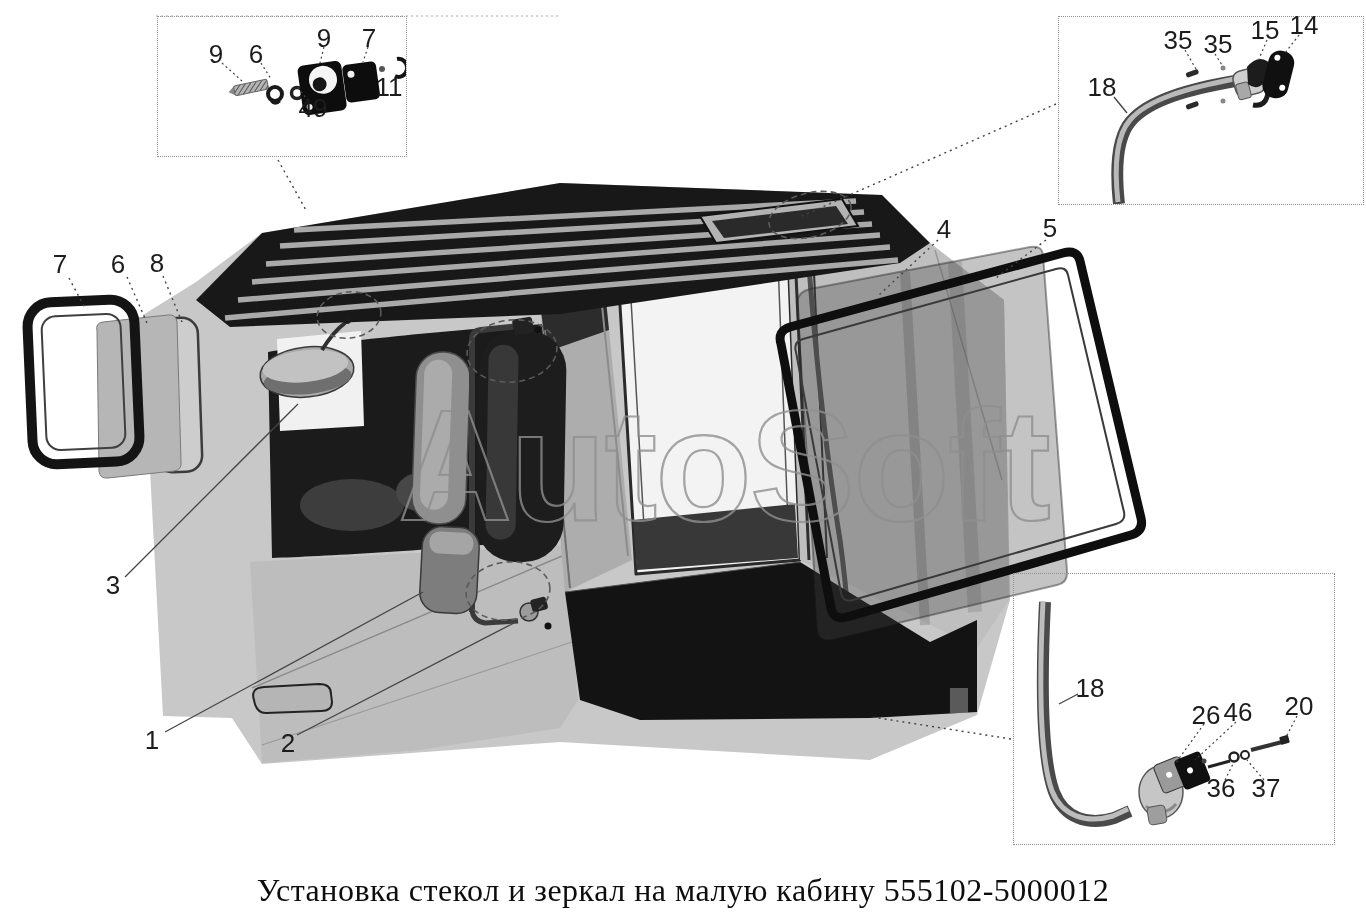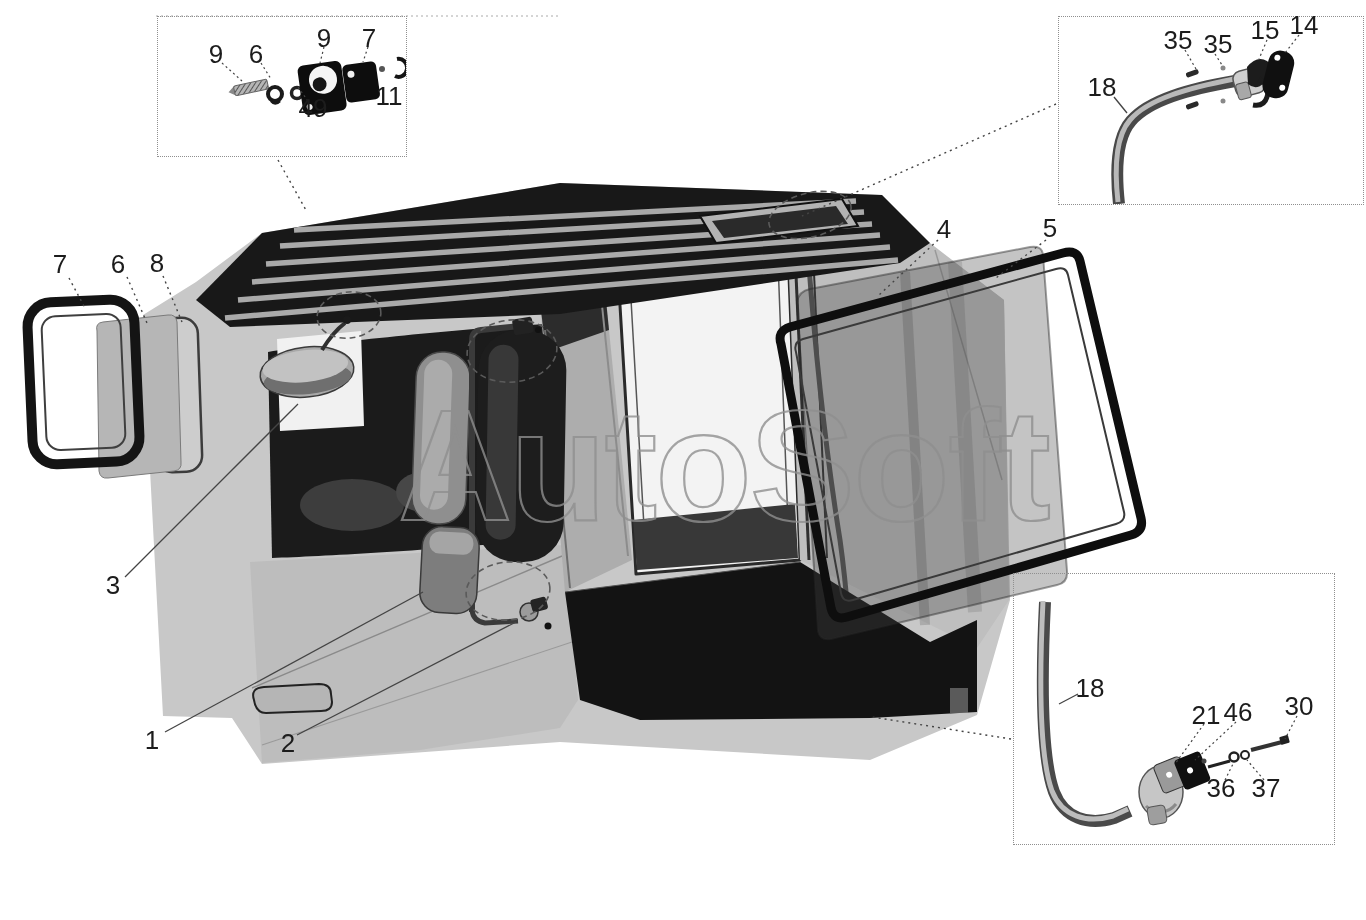--- a/index.html
+++ b/index.html
@@ -210,21 +210,21 @@
         <path d="M 166,30 L 162,46"></path>
         <path d="M 210,30 L 205,45"></path>
         <path d="M 150,84 L 140,70"></path>
       </g>
     </svg>
     <span class="callout" style="left:58px;top:37px">9</span>
     <span class="callout" style="left:98px;top:37px">6</span>
     <span class="callout" style="left:166px;top:21px">9</span>
     <span class="callout" style="left:211px;top:21px">7</span>
     <span class="callout" style="left:155px;top:91px">49</span>
-    <span class="callout" style="left:231px;top:79px">11</span>
+    <span class="callout" style="left:231px;top:70px">11</span>
   </div>
 
   
   <div class="inset" style="left:1058px;top:16px;width:304px;height:187px">
     <svg width="304" height="187" viewBox="0 0 304 187">
       <g>
         <path d="M 60,187 C 56,150 58,120 72,104 C 90,83 130,72 176,64" stroke="#494949" stroke-width="12" fill="none"></path>
         <path d="M 59,185 C 55,149 57,119 71,103 C 89,82 129,71 175,62" stroke="#b9b9b9" stroke-width="5" fill="none"></path>
         <path d="M 176,64 L 187,60" stroke="#777" stroke-width="4" fill="none"></path>
       </g>
@@ -297,22 +297,23 @@
         <g stroke-width="1.2" stroke-dasharray="2 3">
           <path d="M 190,150 L 161,190"></path>
           <path d="M 222,148 L 181,186"></path>
           <path d="M 283,142 L 271,165"></path>
           <path d="M 211,206 L 220,188"></path>
           <path d="M 250,206 L 233,186"></path>
         </g>
       </g>
     </svg>
     <span class="callout" style="left:76px;top:114px">18</span>
-    <span class="callout" style="left:192px;top:141px">21</span>
+    <span class="callout" style="left:192px;top:141px">26</span>
     <span class="callout" style="left:224px;top:138px">46</span>
-    <span class="callout" style="left:285px;top:132px">30</span>
+    <span class="callout" style="left:285px;top:132px">20</span>
     <span class="callout" style="left:207px;top:214px">36</span>
     <span class="callout" style="left:252px;top:214px">37</span>
   </div>
 
   
+  <div class="caption">Установка стекол и зеркал на малую кабину 555102-5000012</div>
 
 </div>
 
 </body></html>

